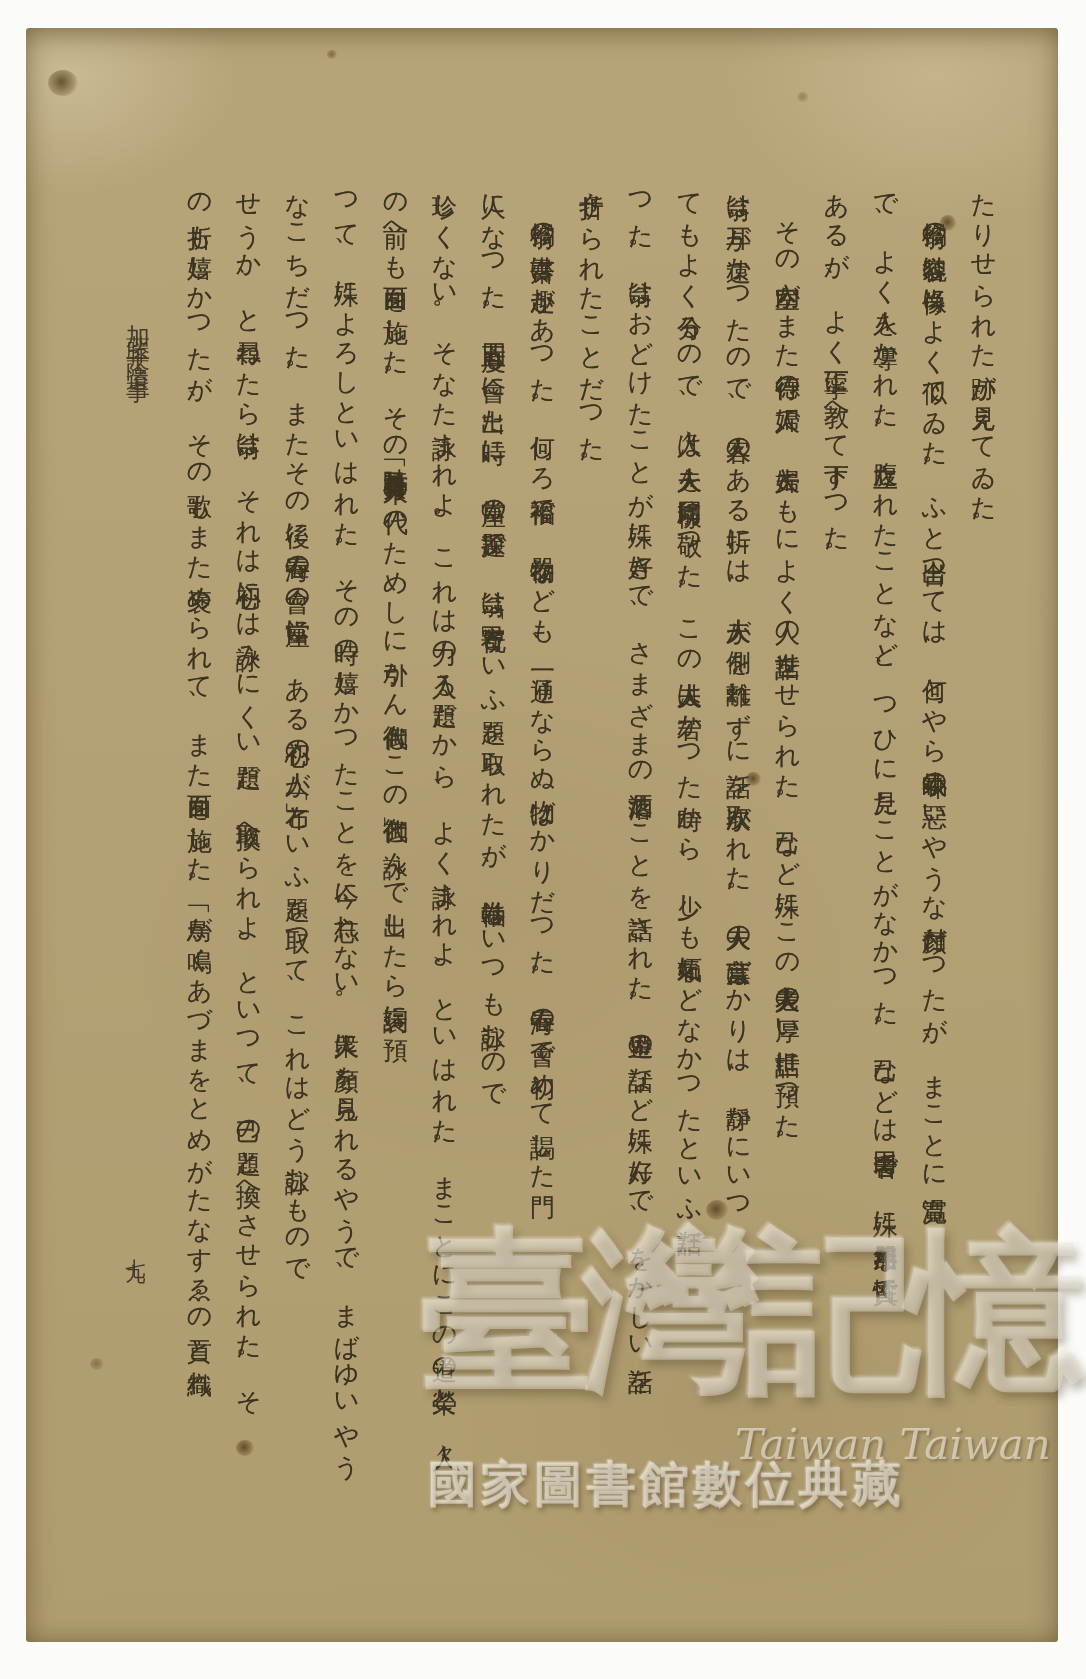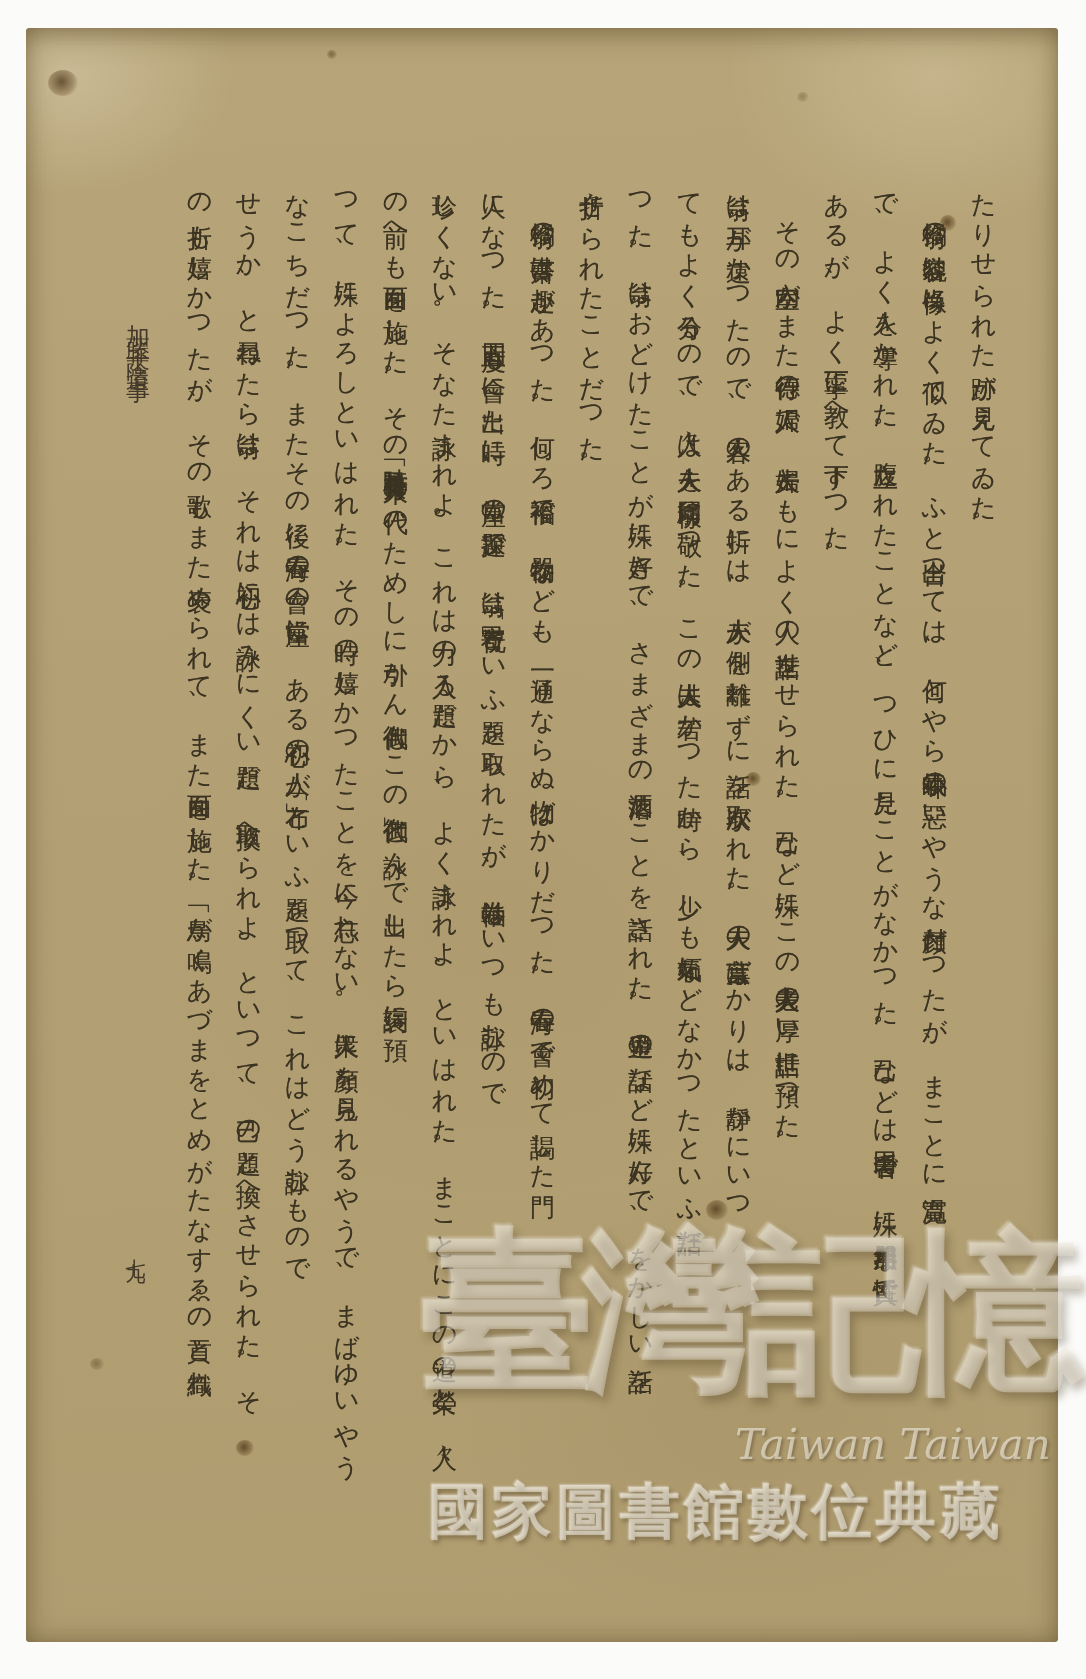--- a/index.html
+++ b/index.html
@@ -66,24 +66,23 @@
     text-shadow:4px 6px 8px rgba(70,55,30,0.32), -2px -2px 3px rgba(255,255,255,0.40);
   }
   .wm-latin{
     position:absolute;left:709px;top:1392px;
     font-size:42px;font-style:italic;white-space:nowrap;
     color:rgba(250,248,240,0.55);
     text-shadow:2px 2px 3px rgba(80,60,35,0.40);
   }
   .wm-org{
     position:absolute;left:402px;top:1424px;
-    font-size:60px;font-weight:bold;letter-spacing:4px;white-space:nowrap;
+    font-size:49px;font-weight:bold;letter-spacing:4px;white-space:nowrap;
     color:rgba(248,244,232,0.50);
     text-shadow:2px 3px 4px rgba(80,62,35,0.45), -1px -1px 2px rgba(255,255,255,0.45);
-    margin-top:20px;
   }
 </style>
 </head>
 <body>
 
 <div class="page">
 
   <div class="running-title">加藤千蔭遺事</div>
 
   <div class="page-num">七九</div>

